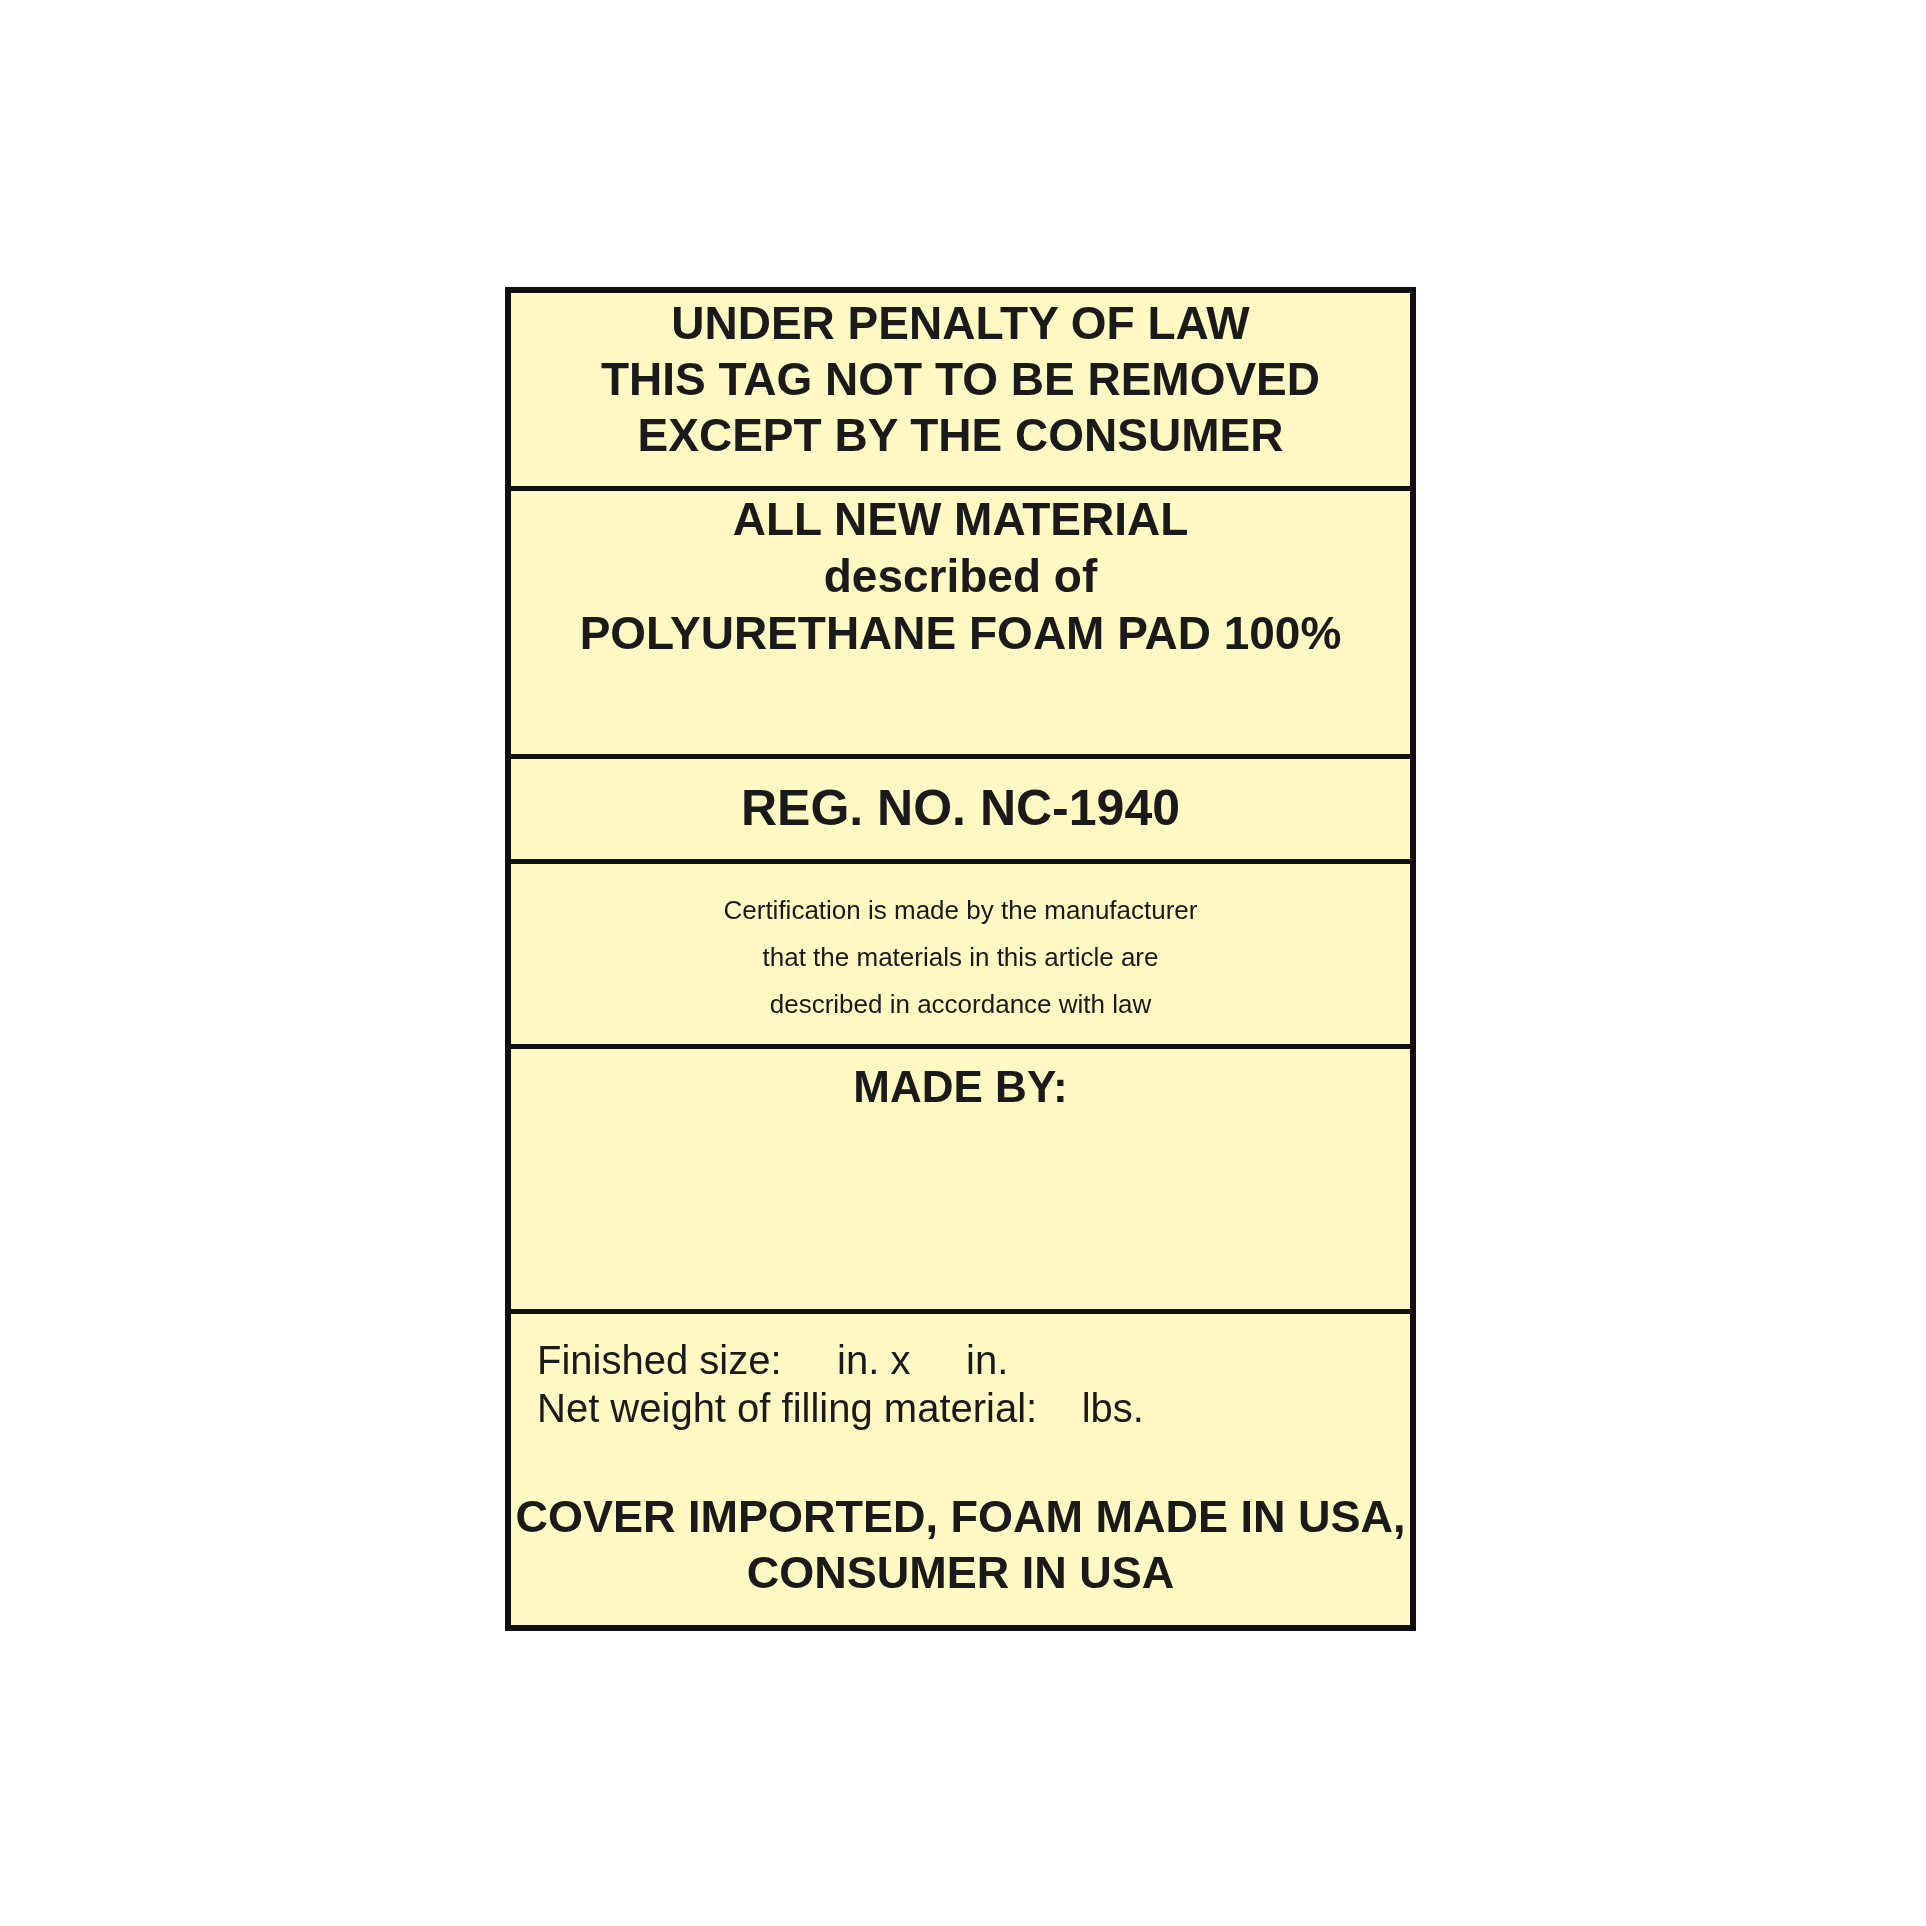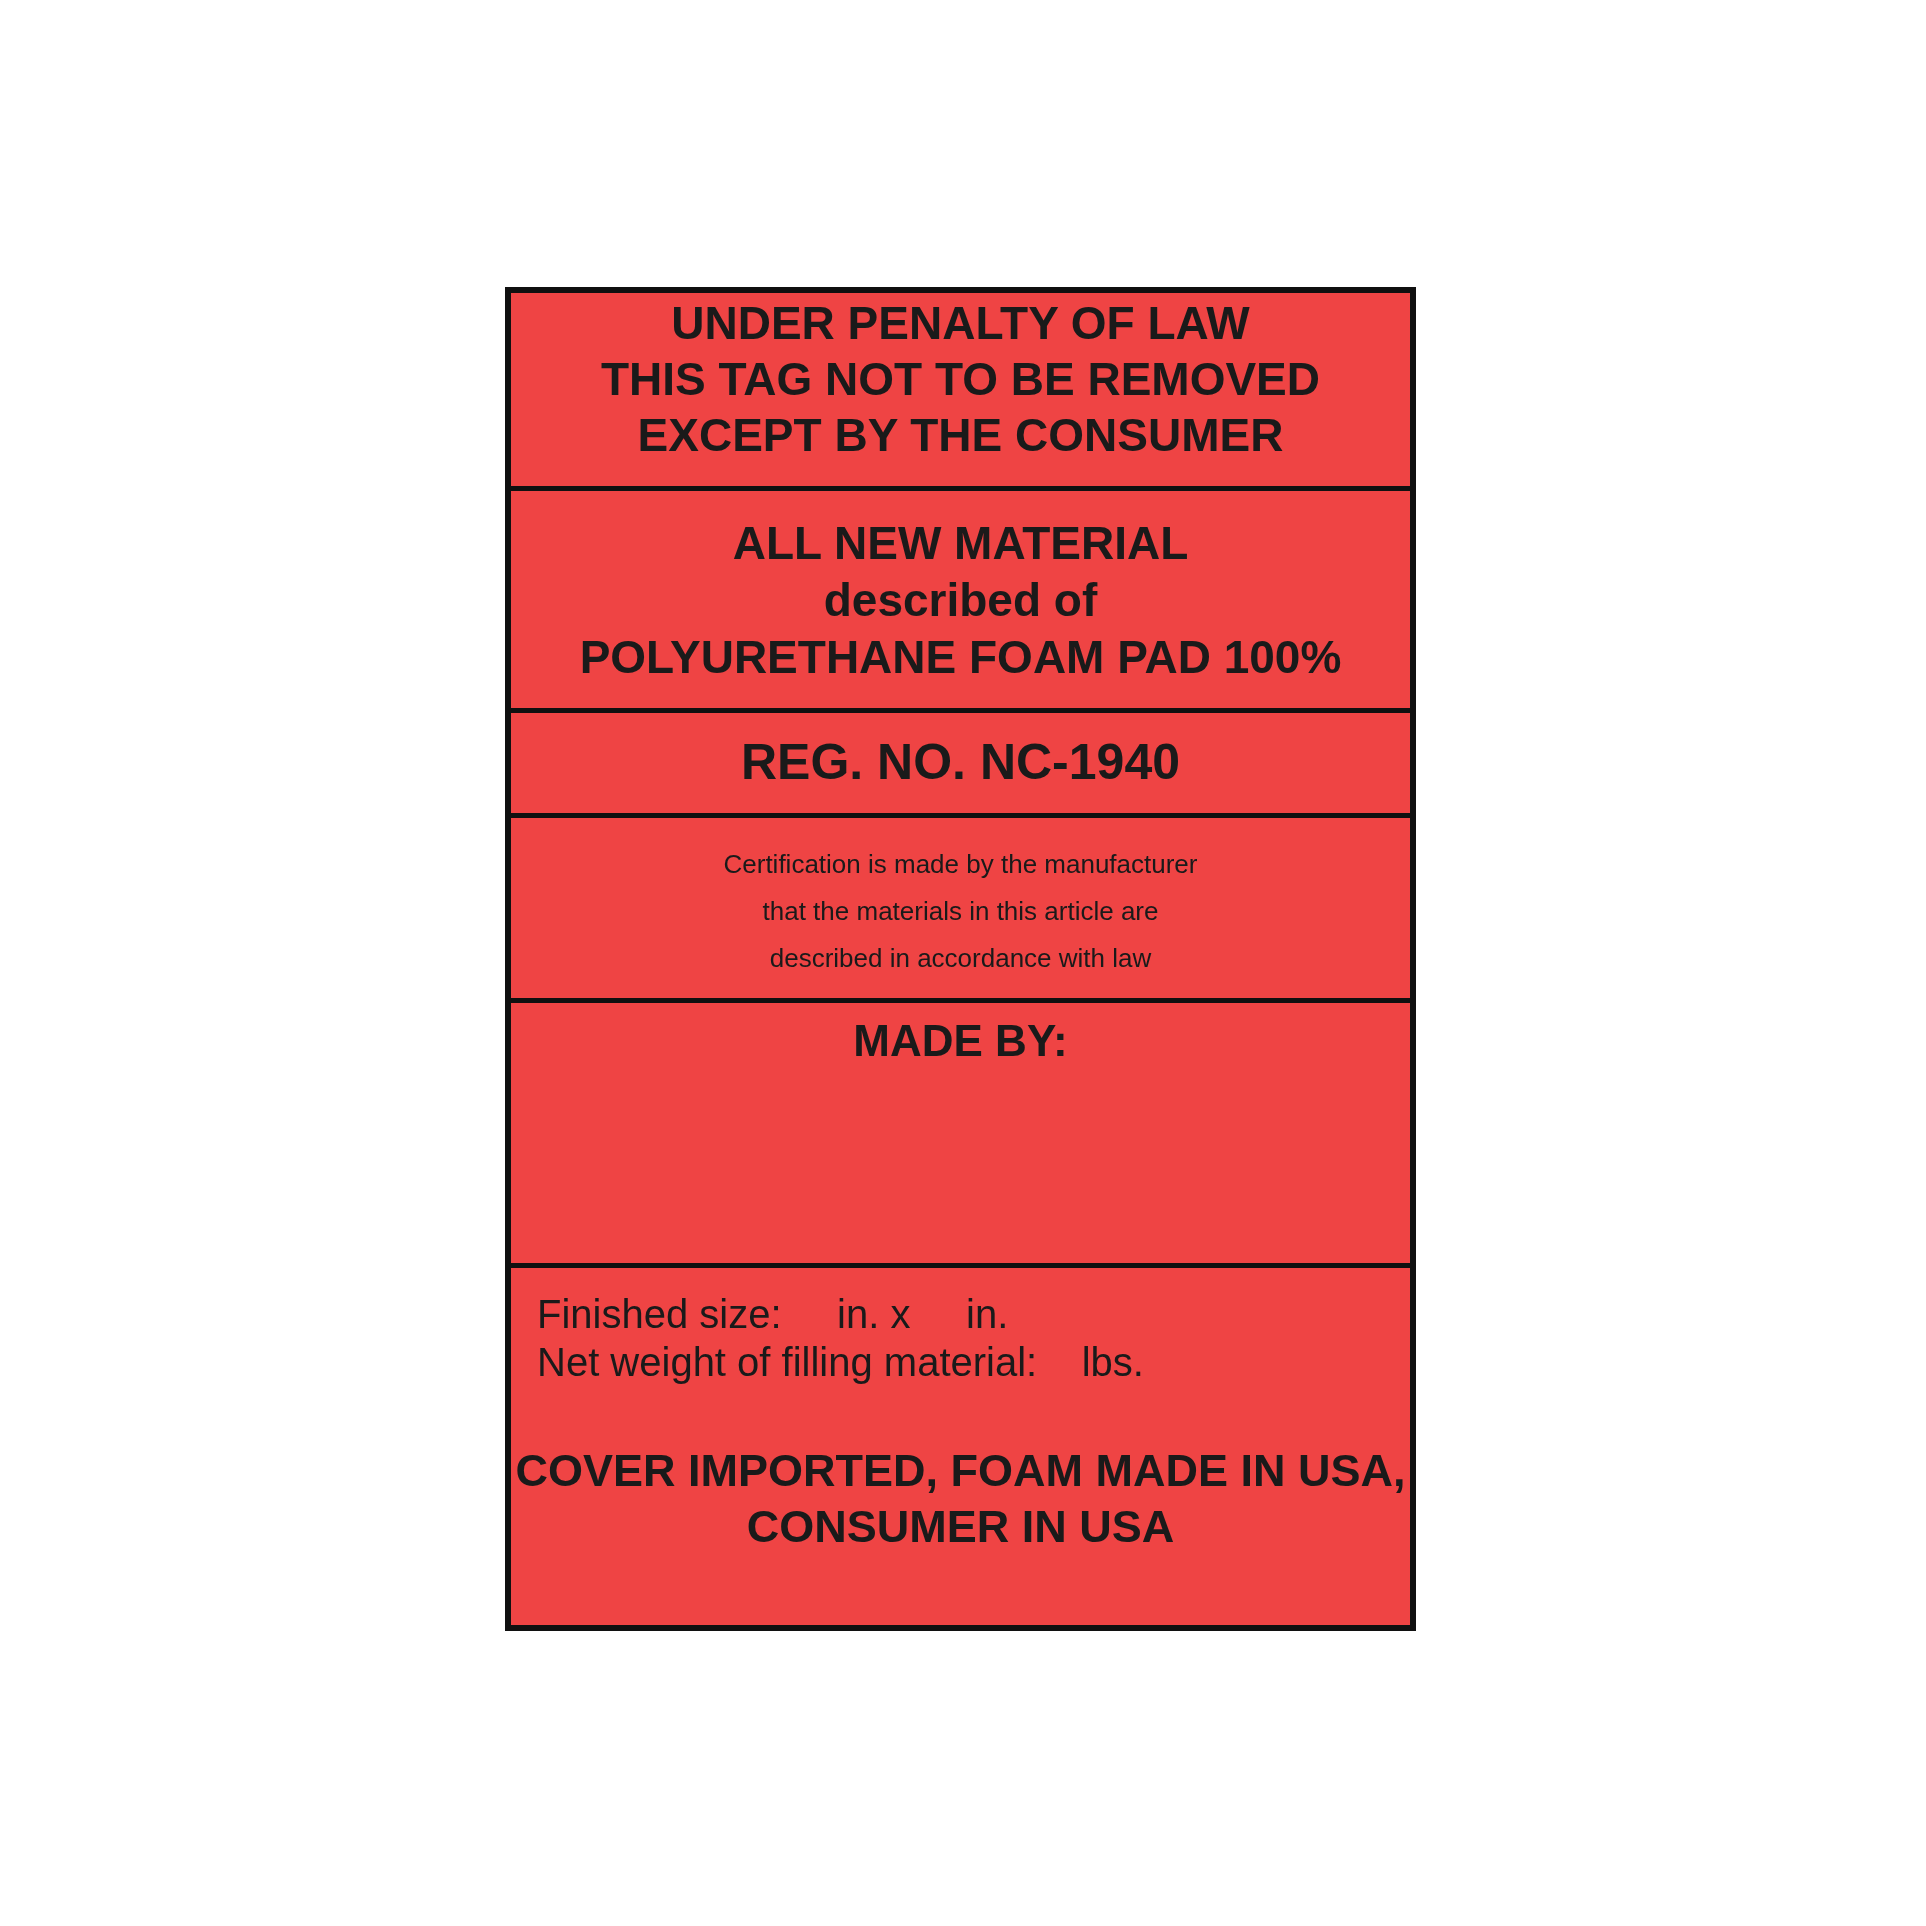--- a/index.html
+++ b/index.html
@@ -15,38 +15,38 @@
     color: #1a1a1a;
   }
   .tag {
     position: absolute;
     left: 505px;
     top: 287px;
     width: 911px;
     height: 1344px;
     box-sizing: border-box;
     border: 6px solid #101010;
-    background: #ef4444;
+    background: #fef9c3;
     display: flex;
     flex-direction: column;
   }
   .sec {
     box-sizing: border-box;
     border-bottom: 5px solid #101010;
     text-align: center;
     overflow: hidden;
   }
   .sec:last-child { border-bottom: none; flex: 1; }
 
   
   .s1 { height: 198px; padding-top: 2px; }
   .s1 .ln { font-weight: bold; font-size: 46px; line-height: 56px; }
 
   
-  .s2 { height: 222px; padding-top: 24px; }
+  .s2 { height: 268px; }
   .s2 .ln { font-weight: bold; font-size: 46px; line-height: 57px; }
 
   
   .s3 { height: 105px; }
   .s3 .ln { font-weight: bold; font-size: 50px; line-height: 98px; }
 
   
   .s4 { height: 185px; padding-top: 23px; }
   .s4 .ln { font-weight: normal; font-size: 26px; line-height: 47px; }
 

